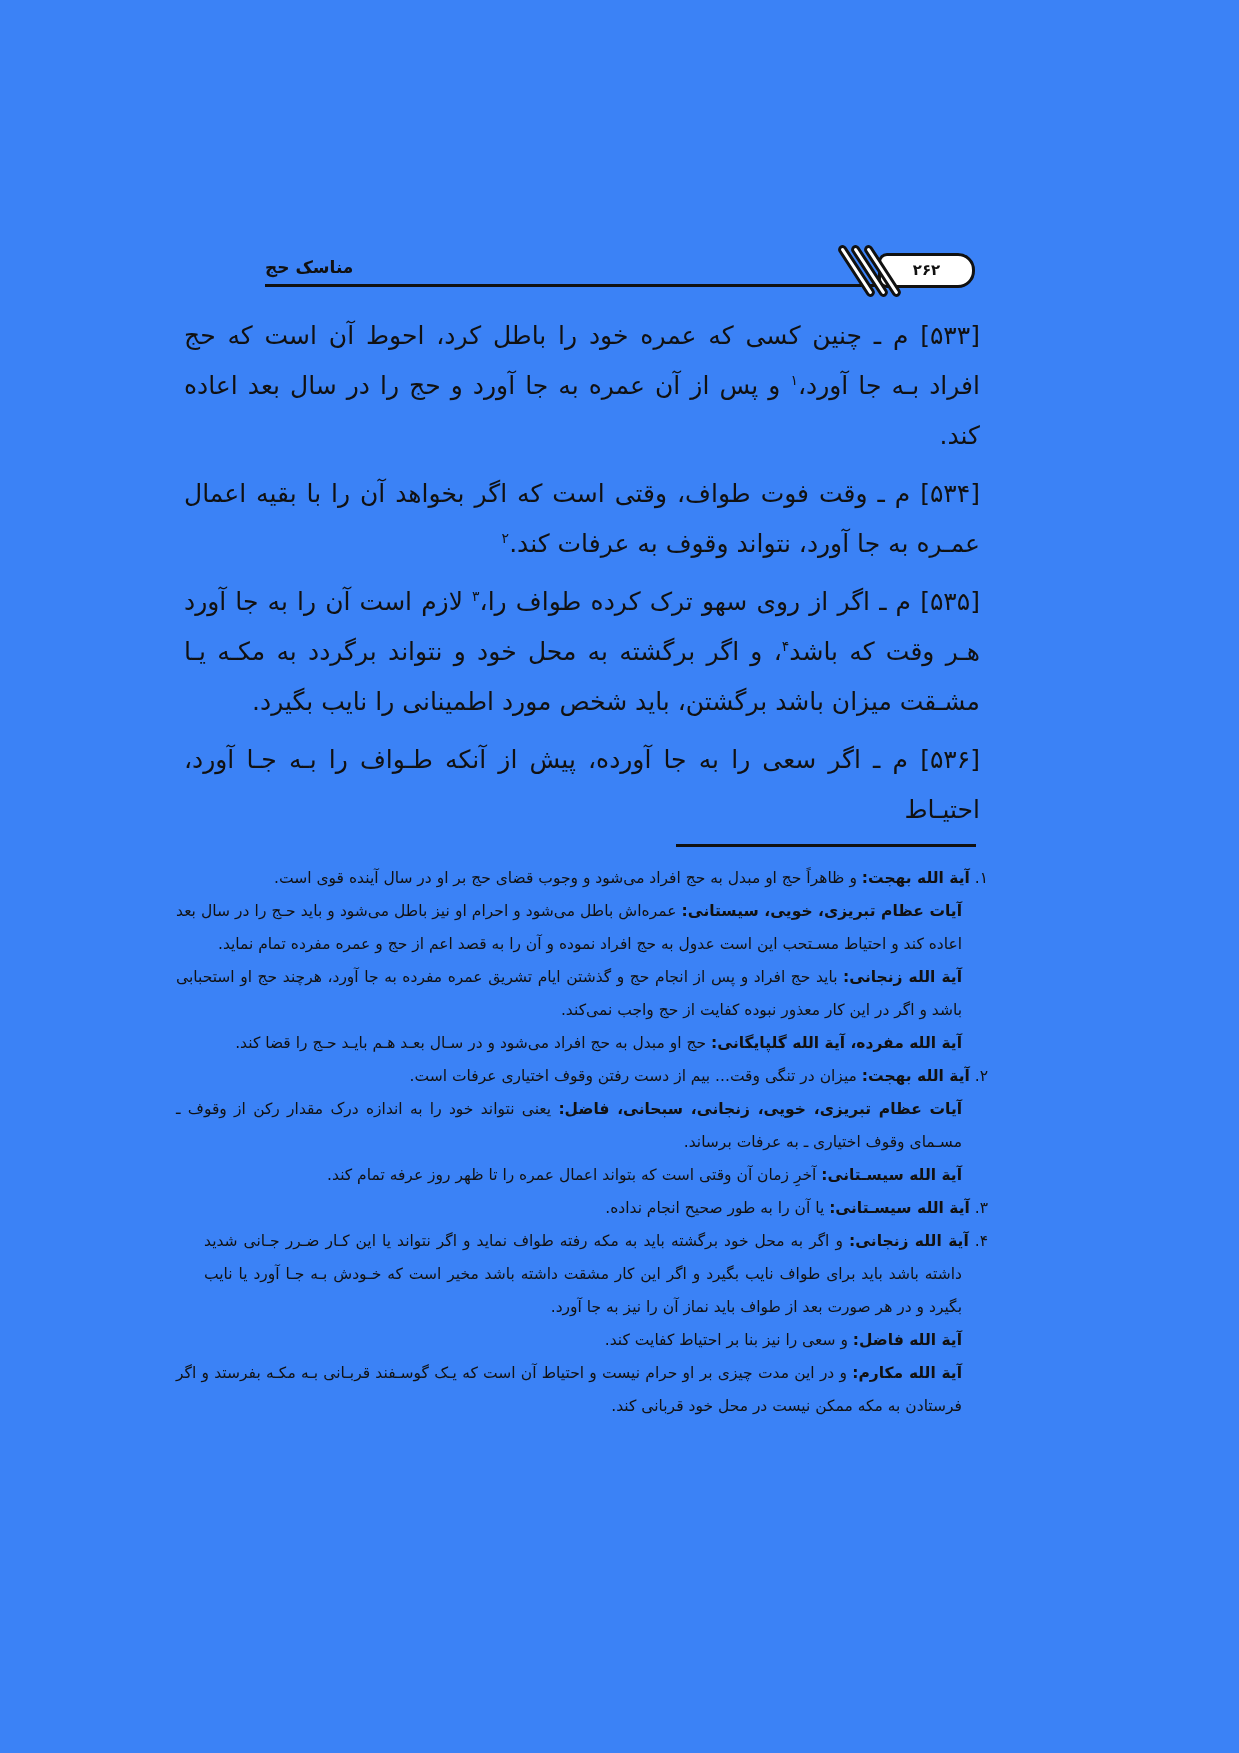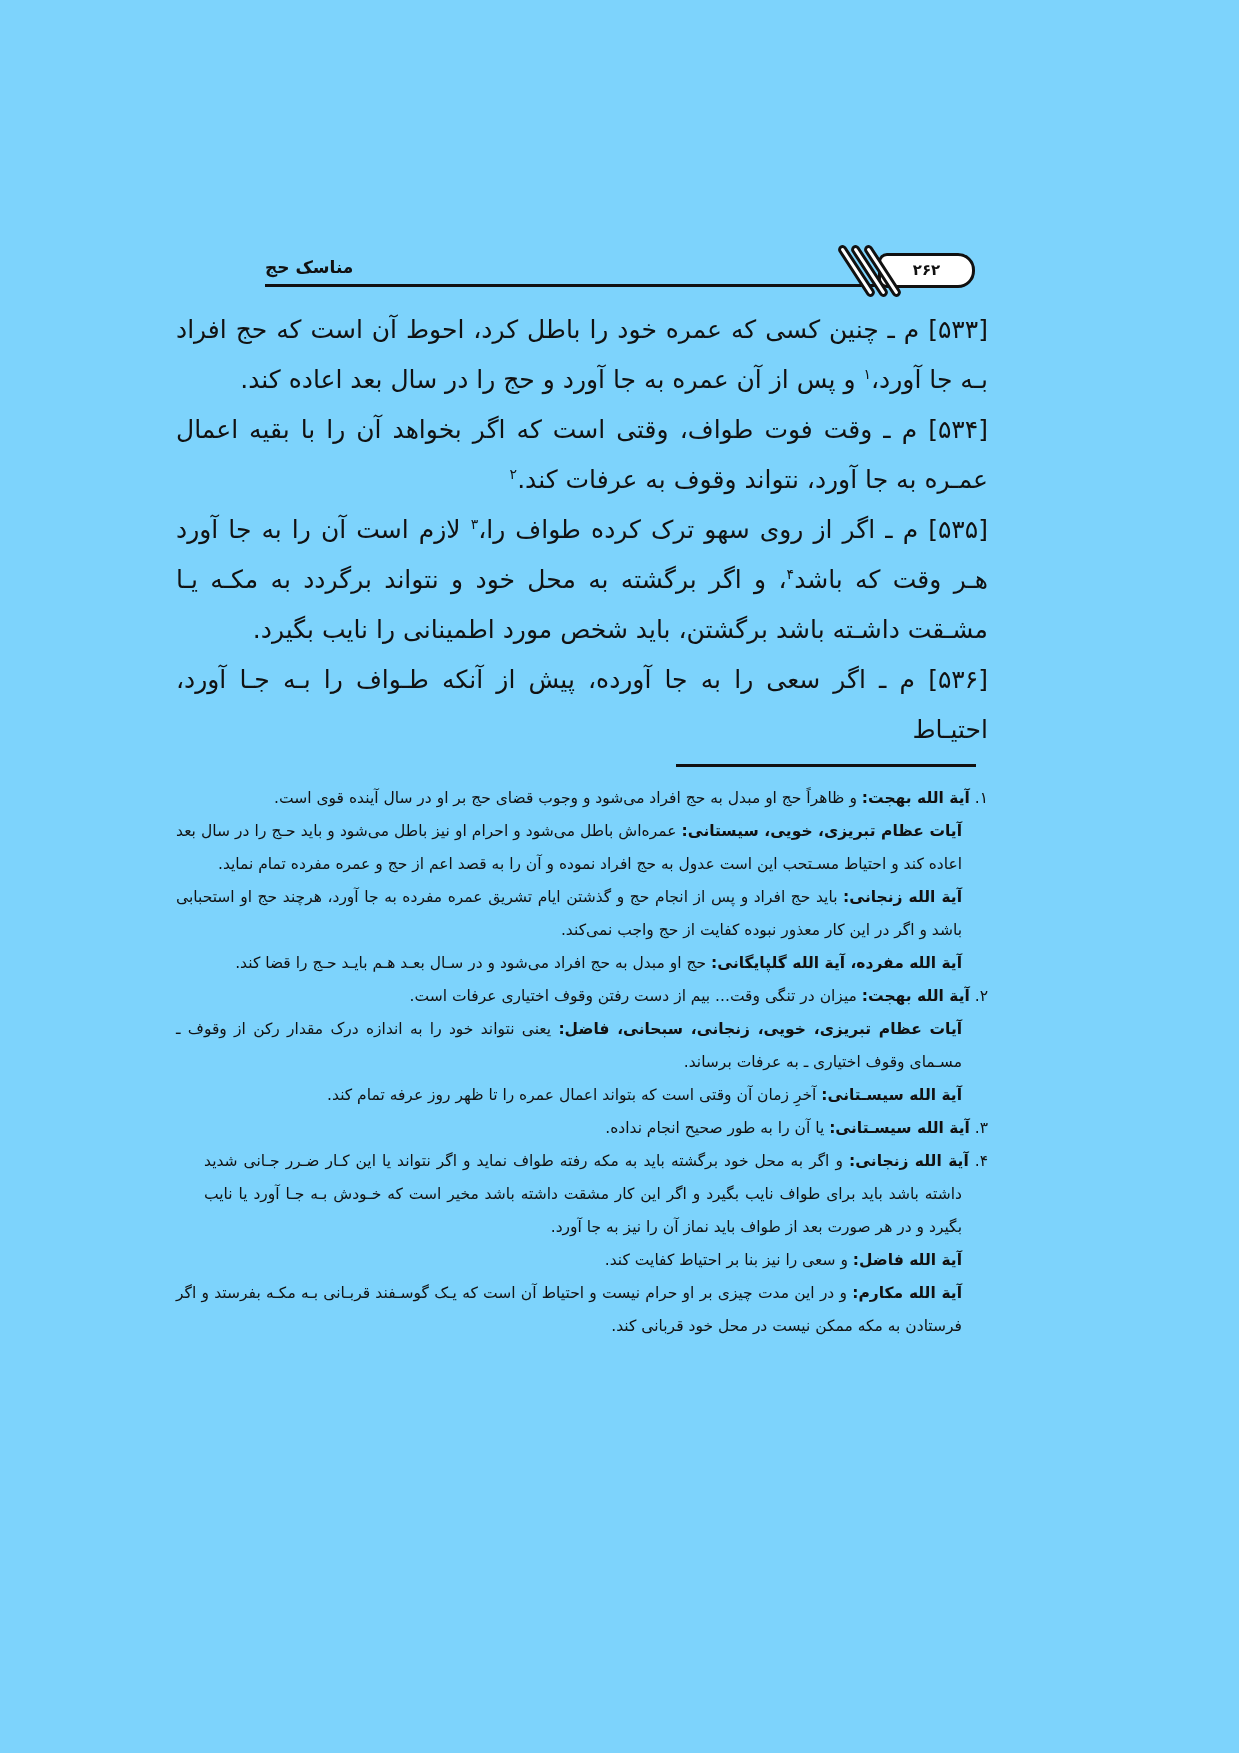--- a/index.html
+++ b/index.html
@@ -1,18 +1,18 @@
 <!DOCTYPE html>
 <html lang="fa"><head>
 <meta charset="utf-8">
 <style>
   html, body { margin:0; padding:0; background:#e8e8e8; }
   .page {
     position:relative; width:1239px; height:1753px; margin:0 auto;
-    background:#7dd3fc; color:#111111;
+    background:#3b82f6; color:#111111;
     font-family:"DejaVu Sans", sans-serif;
     overflow:hidden;
   }
   .content { position:absolute; top:245px; left:176px; width:812px; direction:rtl; }
 
   
   .header { position:relative; height:58px; }
   .header-title { position:absolute; left:89px; top:12px; font-size:17px; font-weight:bold; direction:rtl; }
   .header-rule { position:absolute; left:89px; top:39px; width:625px; height:3px; background:#111; }
   .page-badge {
@@ -24,21 +24,21 @@
   .stripes { position:absolute; left:676px; top:-4px; width:70px; height:64px; }
   .stripe {
     position:absolute; top:0; width:9px; height:60px; background:#fff;
     border:3px solid #111; border-radius:6px; box-sizing:border-box;
     transform:rotate(-33deg);
   }
   .stripe.s1 { left:0; } .stripe.s2 { left:13px; } .stripe.s3 { left:26px; }
 
   
   .main-text { margin-top:2px; font-size:25px; line-height:50px; text-align:justify; }
-  .main-text .para { margin:0; }
+  .main-text .para { margin:8px; }
   .main-text .para:last-child { text-align-last:justify; }
   .fnref { font-size:14px; line-height:0; vertical-align:9px; }
 
   
   .separator { width:300px; height:3px; background:#111; margin:9px 12px 0 auto; }
 
   
   .footnotes { margin-top:15px; font-size:15.5px; line-height:33px; text-align:justify; }
   .fn-entry { padding-right:26px; }
   .fn-para { margin:0; }
@@ -61,21 +61,21 @@
       <div class="stripes">
         <div class="stripe s1"></div>
         <div class="stripe s2"></div>
         <div class="stripe s3"></div>
       </div>
     </div>
 
     <div class="main-text">
         <p class="para"><span>[۵۳۳] م ـ چنین کسی که عمره خود را باطل کرد، احوط آن است که حج افراد بـه جا آورد،</span><sup class="fnref">۱</sup><span> و پس از آن عمره به جا آورد و حج را در سال بعد اعاده کند.</span></p>
         <p class="para"><span>[۵۳۴] م ـ وقت فوت طواف، وقتی است که اگر بخواهد آن را با بقیه اعمال عمـره به جا آورد، نتواند وقوف به عرفات کند.</span><sup class="fnref">۲</sup></p>
-        <p class="para"><span>[۵۳۵] م ـ اگر از روی سهو ترک کرده طواف را،</span><sup class="fnref">۳</sup><span> لازم است آن را به جا آورد هـر وقت که باشد</span><sup class="fnref">۴</sup><span>، و اگر برگشته به محل خود و نتواند برگردد به مکـه یـا مشـقت داشـته باشد برگشتن، باید شخص مورد اطمینانی را نایب بگیرد.</span></p>
+        <p class="para"><span>[۵۳۵] م ـ اگر از روی سهو ترک کرده طواف را،</span><sup class="fnref">۳</sup><span> لازم است آن را به جا آورد هـر وقت که باشد</span><sup class="fnref">۴</sup><span>، و اگر برگشته به محل خود و نتواند برگردد به مکـه یـا مشـقت میزان باشد برگشتن، باید شخص مورد اطمینانی را نایب بگیرد.</span></p>
         <p class="para"><span>[۵۳۶] م ـ اگر سعی را به جا آورده، پیش از آنکه طـواف را بـه جـا آورد، احتیـاط</span></p>
       </div>
 
     <div class="separator"></div>
 
     <div class="footnotes">
         <div class="fn-entry">
           <p class="fn-para fn-first"><span class="fn-num">۱. </span><strong class="marja">آیة الله بهجت:</strong><span> و ظاهراً حج او مبدل به حج افراد می‌شود و وجوب قضای حج بر او در سال آینده قوی است.</span></p>
           <p class="fn-para"><strong class="marja">آیات عظام تبریزی، خویی، سیستانی:</strong><span> عمره‌اش باطل می‌شود و احرام او نیز باطل می‌شود و باید حـج را در سال بعد اعاده کند و احتیاط مسـتحب این است عدول به حج افراد نموده و آن را به قصد اعم از حج و عمره مفرده تمام نماید.</span></p>
           <p class="fn-para"><strong class="marja">آیة الله زنجانی:</strong><span> باید حج افراد و پس از انجام حج و گذشتن ایام تشریق عمره مفرده به جا آورد، هرچند حج او استحبابی باشد و اگر در این کار معذور نبوده کفایت از حج واجب نمی‌کند.</span></p>

